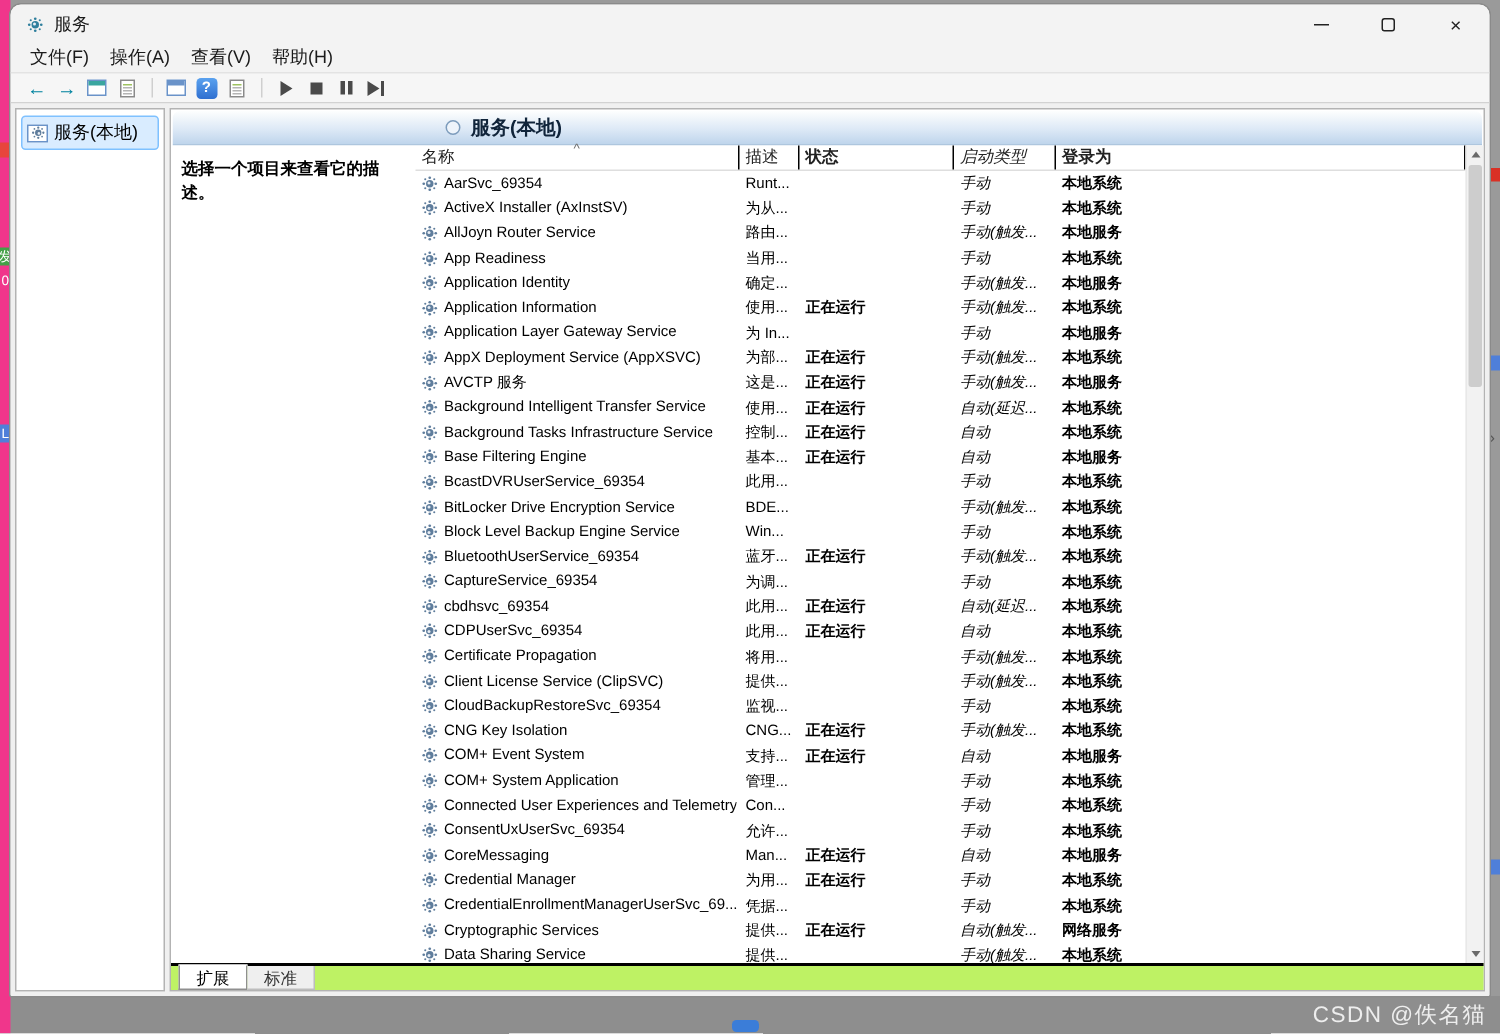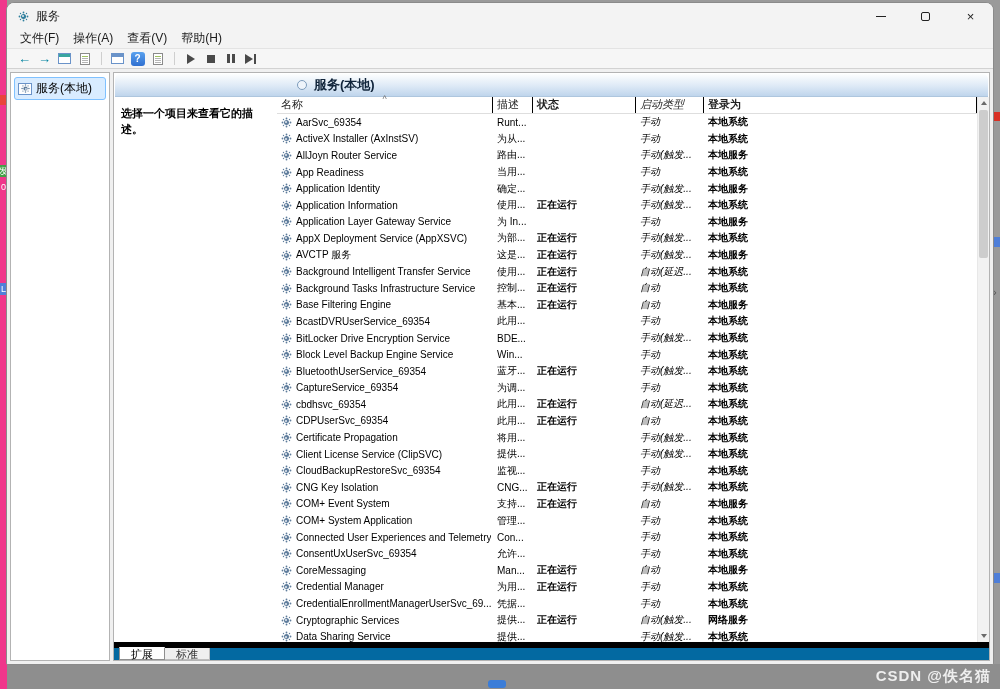--- a/index.html
+++ b/index.html
@@ -14,21 +14,21 @@
   .frag-red    { left:0; top:95px;  width:7px; height:10px; background:#e8453c; }
   .frag-green  { left:0; top:165px; width:7px; height:12px; background:#43a047; overflow:hidden; }
   .frag-zero   { left:0; top:182px; width:7px; height:11px; color:#ffffff; }
   .frag-blue-l { left:0; top:283px; width:7px; height:12px; background:#4f7fd9; overflow:hidden; }
   .right-frag-red   { position:absolute; right:0; top:112px; width:6px; height:9px;  background:#d93025; z-index:1; }
   .right-frag-blue1 { position:absolute; right:0; top:237px; width:6px; height:10px; background:#4f7fd9; z-index:1; }
   .right-chevron    { position:absolute; right:0; top:286px; width:7px; height:12px; color:#555; font-size:11px; line-height:12px; z-index:1; }
   .right-frag-blue2 { position:absolute; right:0; top:573px; width:6px; height:10px; background:#4f7fd9; z-index:1; }
 
   .bottom-strip { position:absolute; left:0; top:664px; width:1000px; height:25px; background:#8e8e8e; z-index:0; }
-  .watermark { position:absolute; right:9px; top:3px; font-size:15px; color:rgba(255,255,255,0.85); letter-spacing:1px;font-weight:bold; }
+  .watermark { position:absolute; right:9px; top:3px; font-size:15px; color:rgba(255,255,255,0.85); letter-spacing:1px; }
   .bottom-blue-frag { position:absolute; left:488px; top:16px; width:18px; height:8px; background:#3b7dd8; border-radius:3px; }
 
   
   .window { position:absolute; left:6px; top:2px; width:988px; height:663px; background:#f3f3f3;
             border:1px solid #8a8a8a; border-radius:8px 8px 2px 2px; z-index:2;
             display:flex; flex-direction:column; overflow:hidden; }
 
   .titlebar { height:26px; flex:0 0 26px; display:flex; align-items:center; padding-left:10px; background:#f3f3f3; }
   .title-text { font-size:12px; color:#1a1a1a; margin-left:7px; }
   .win-controls { margin-left:auto; display:flex; height:100%; }
@@ -107,21 +107,21 @@
   
   .vscroll { position:absolute; right:0; top:0; bottom:0; width:12px; background:#f2f2f2; border-left:1px solid #e8e8e8; }
   .scroll-arrow { position:absolute; left:0; width:11px; height:12px; display:flex; align-items:center; justify-content:center; }
   .scroll-arrow.up { top:0; }
   .scroll-arrow.down { bottom:0; }
   .scroll-arrow.up::after { content:""; width:0; height:0; border-left:3px solid transparent; border-right:3px solid transparent; border-bottom:4px solid #6a6a6a; }
   .scroll-arrow.down::after { content:""; width:0; height:0; border-left:3px solid transparent; border-right:3px solid transparent; border-top:4px solid #6a6a6a; }
   .scroll-thumb { position:absolute; left:1px; top:13px; width:9px; height:148px; background:#cdcdcd; border-radius:2px; }
 
   
-  .tabstrip { flex:0 0 18px; height:18px; display:flex; align-items:stretch; padding-left:5px; background:#0369a1; border-top:6px solid #000000; font-size:11px; }
+  .tabstrip { flex:0 0 18px; height:18px; display:flex; align-items:stretch; padding-left:5px; background:#bef264; border-top:2px solid #000000; font-size:11px; }
   .tab { padding:1px 11px 0 11px; display:flex; align-items:center; color:#000; }
   .tab.selected { background:#fff; border-left:1px solid #8f8f8f; border-right:1px solid #8f8f8f; border-bottom:1px solid #8f8f8f; margin-top:-1px; border-top:1px solid #fff; }
   .tab.unselected { background:#efefef; border-right:1px solid #bdbdbd; border-bottom:1px solid #bdbdbd; color:#333; }
 </style>
 </head>
 <body>
 
 <div class="screen">
 
   <div class="left-strip">

